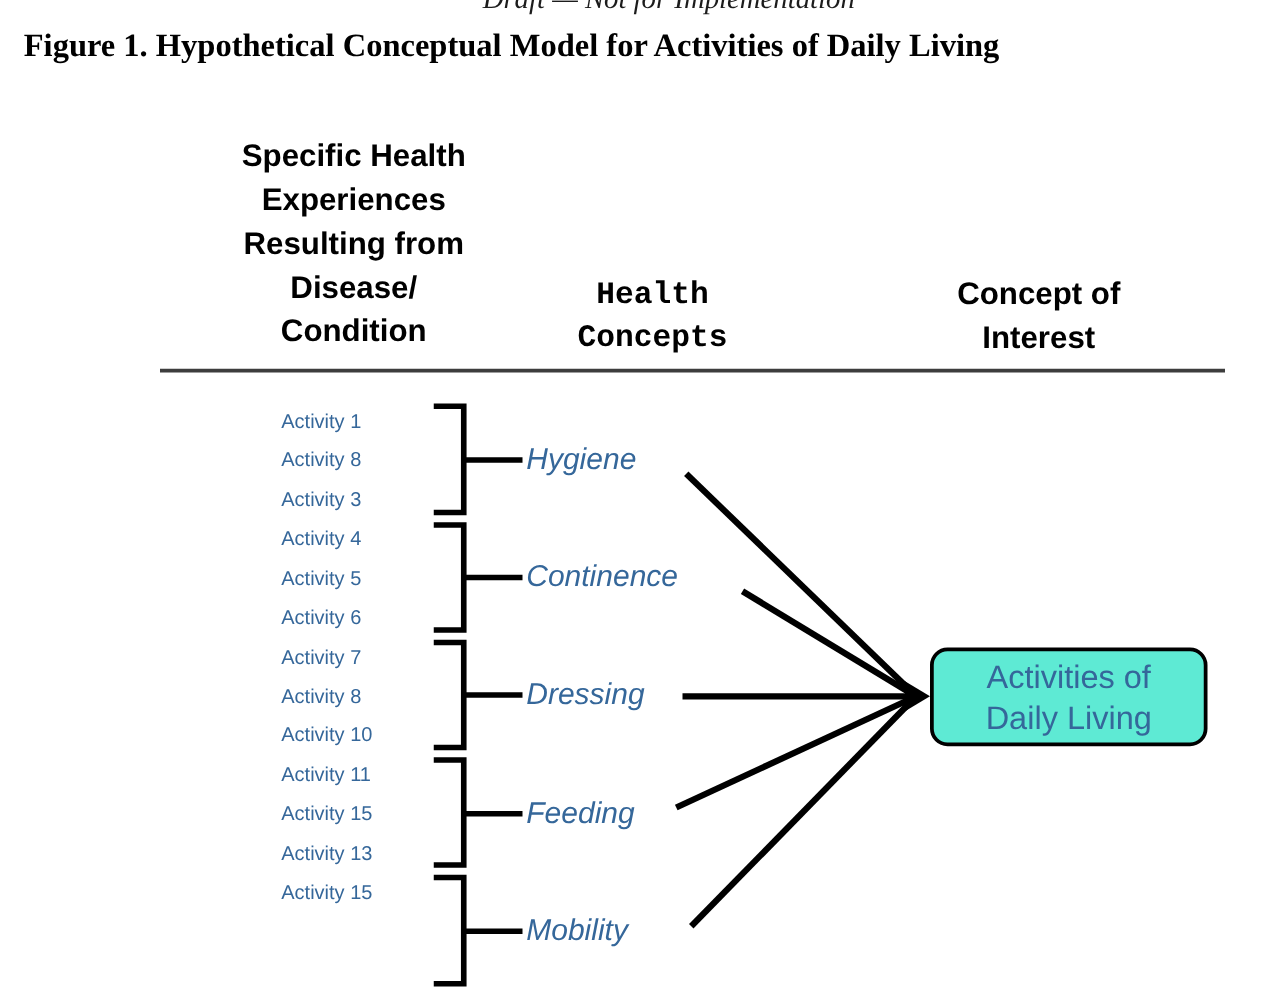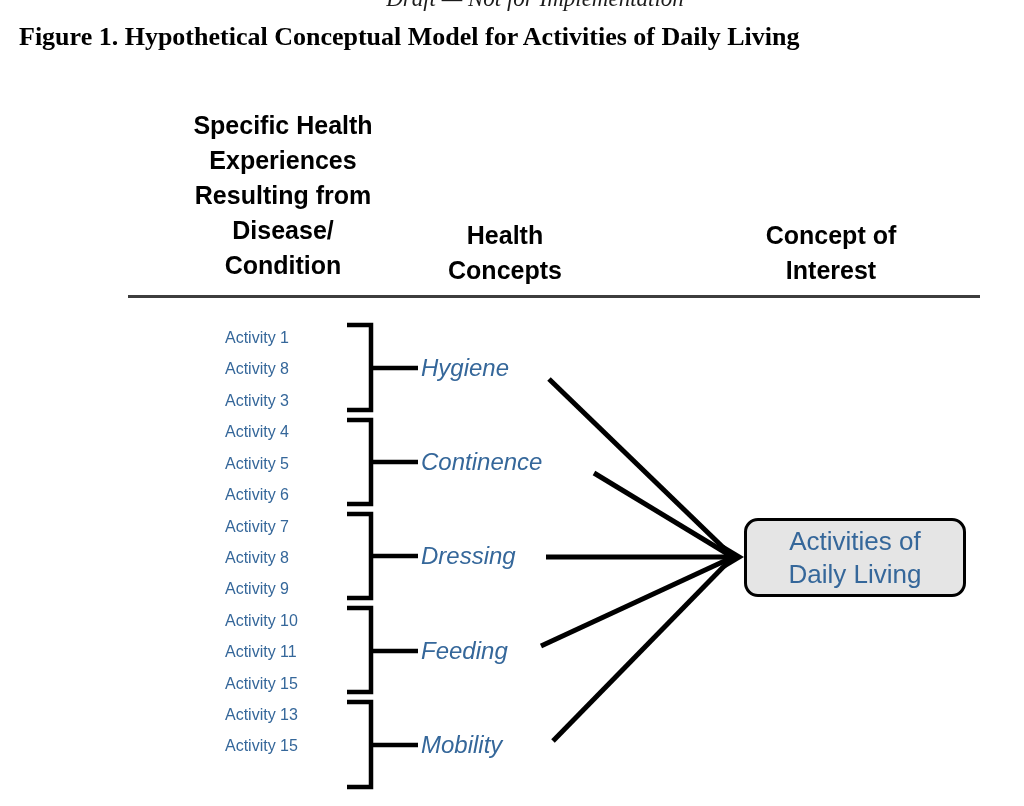--- a/index.html
+++ b/index.html
@@ -45,21 +45,21 @@
   .col-header {
     position: absolute;
     font-weight: bold;
     font-size: 25px;
     line-height: 35px;
     color: #000000;
     text-align: center;
     white-space: pre-line;
   }
   .col-header.experiences { left: 152px; top: 108px; width: 262px; }
-  .col-header.concepts    { left: 415px; top: 218px; width: 180px; }
+  .col-header.concepts    { left: 432px; top: 218px; width: 180px; font-family: Liberation Mono, monospace; }
   .col-header.interest    { left: 731px; top: 218px; width: 200px; }
   
   .header-rule {
     position: absolute;
     left: 128px; top: 295px;
     width: 852px; height: 3px;
     background: #3d3d3d;
   }
   
   .lines-layer {
@@ -95,21 +95,21 @@
   .concept-label.dressing   { top: 543px; }
   .concept-label.feeding    { top: 638px; }
   .concept-label.mobility   { top: 732px; }
   
   .outcome-box {
     position: absolute;
     left: 744px; top: 518px;
     width: 222px; height: 79px;
     border: 3.5px solid #000000;
     border-radius: 14px;
-    background: #e5e5e5;
+    background: #5eead4;
     box-sizing: border-box;
     display: flex;
     align-items: center;
     justify-content: center;
   }
   .outcome-box .outcome-text {
     font-size: 26px;
     line-height: 33px;
     color: #35679a;
     text-align: center;
@@ -164,21 +164,20 @@
 
   <div class="activities">
     <div class="activity">Activity 1</div>
     <div class="activity">Activity 8</div>
     <div class="activity">Activity 3</div>
     <div class="activity">Activity 4</div>
     <div class="activity">Activity 5</div>
     <div class="activity">Activity 6</div>
     <div class="activity">Activity 7</div>
     <div class="activity">Activity 8</div>
-    <div class="activity">Activity 9</div>
     <div class="activity">Activity 10</div>
     <div class="activity">Activity 11</div>
     <div class="activity">Activity 15</div>
     <div class="activity">Activity 13</div>
     <div class="activity">Activity 15</div>
   </div>
 
   <div class="concept-label hygiene">Hygiene</div>
   <div class="concept-label continence">Continence</div>
   <div class="concept-label dressing">Dressing</div>

